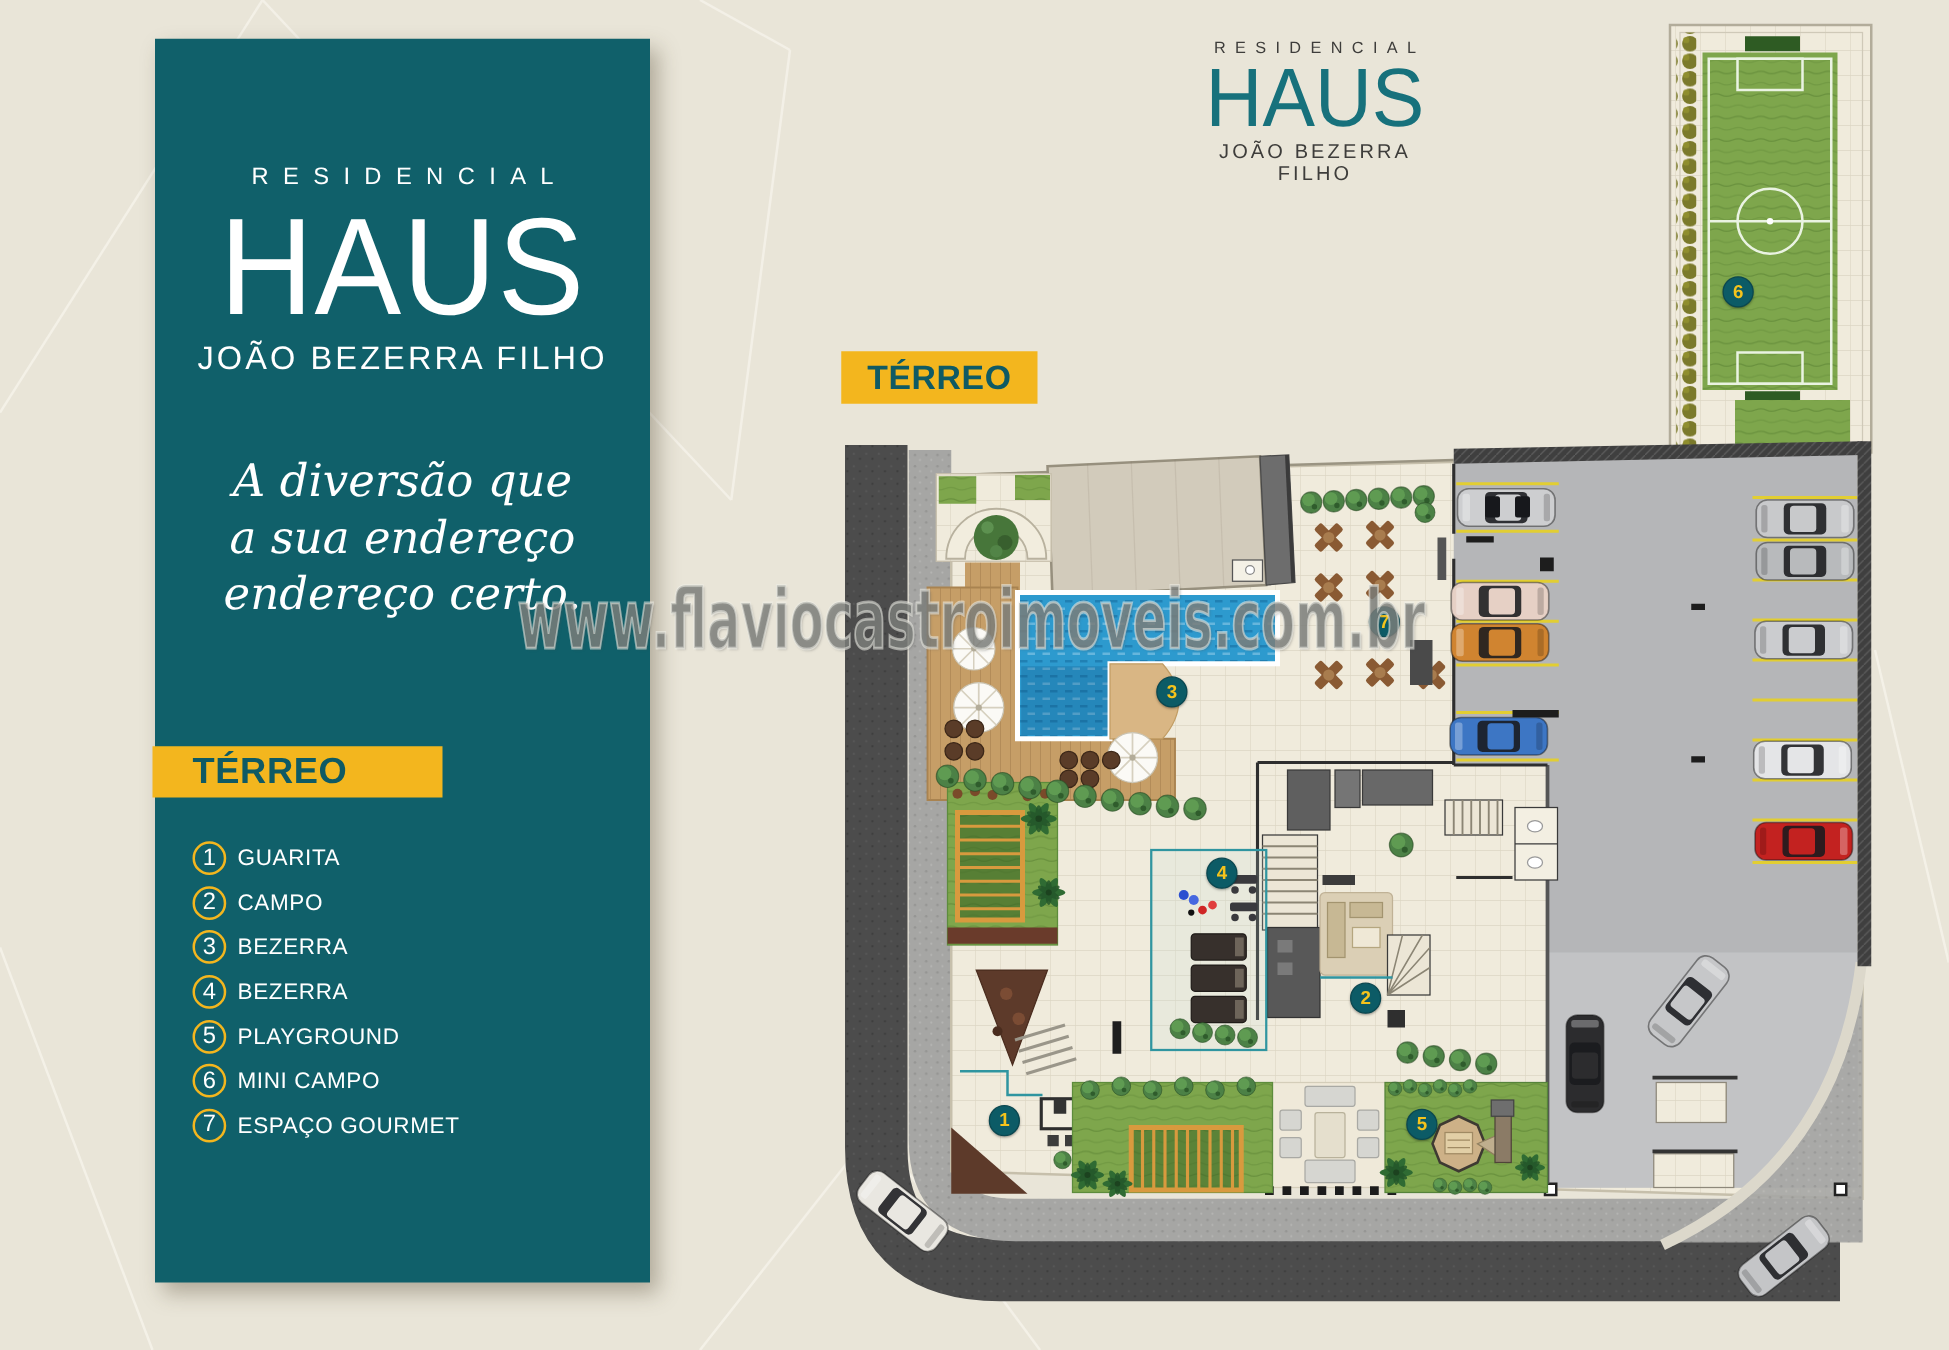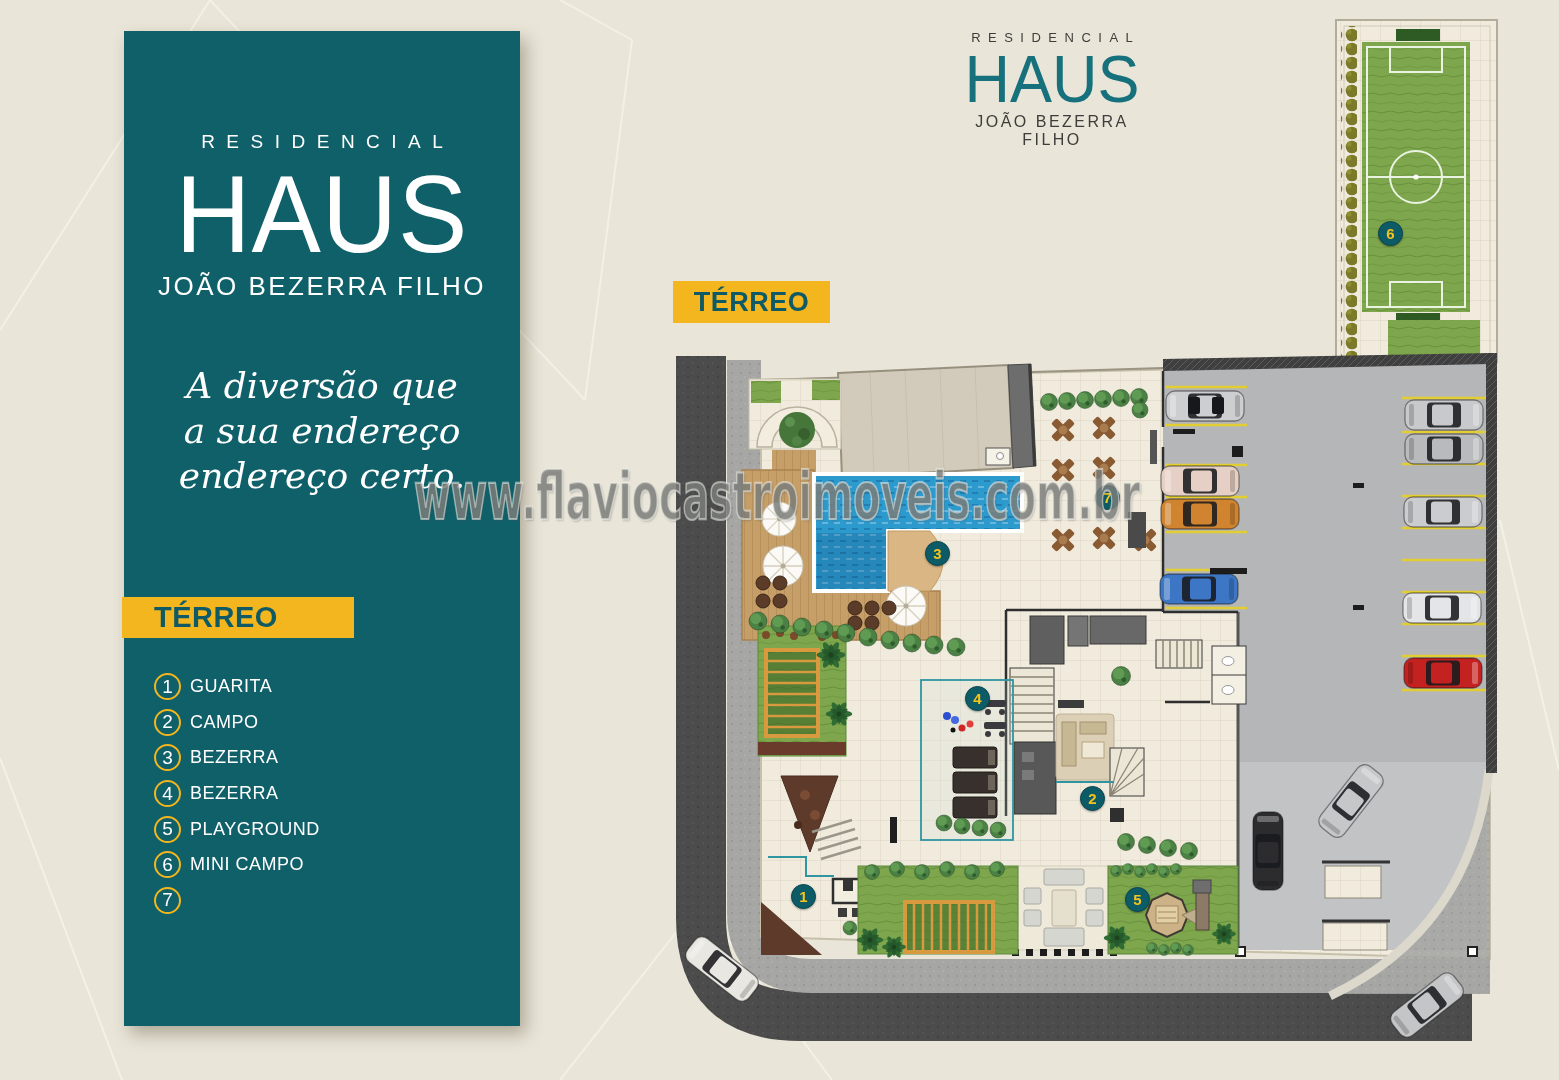--- a/index.html
+++ b/index.html
@@ -513,20 +513,21 @@
     <div class="amenity">
       <span class="a-num">5</span>
       <span class="a-label">PLAYGROUND</span>
     </div>
     <div class="amenity">
       <span class="a-num">6</span>
       <span class="a-label">MINI CAMPO</span>
     </div>
     <div class="amenity">
       <span class="a-num">7</span>
+      <span class="a-label">ESPAÇO GOURMET</span>
     </div>
   </div>
 </div>
 
 <div class="hlogo">
   <div class="kicker2">RESIDENCIAL</div>
   <div class="haus2">HAUS</div>
   <div class="sub2">JOÃO BEZERRA FILHO</div>
 </div>
 

